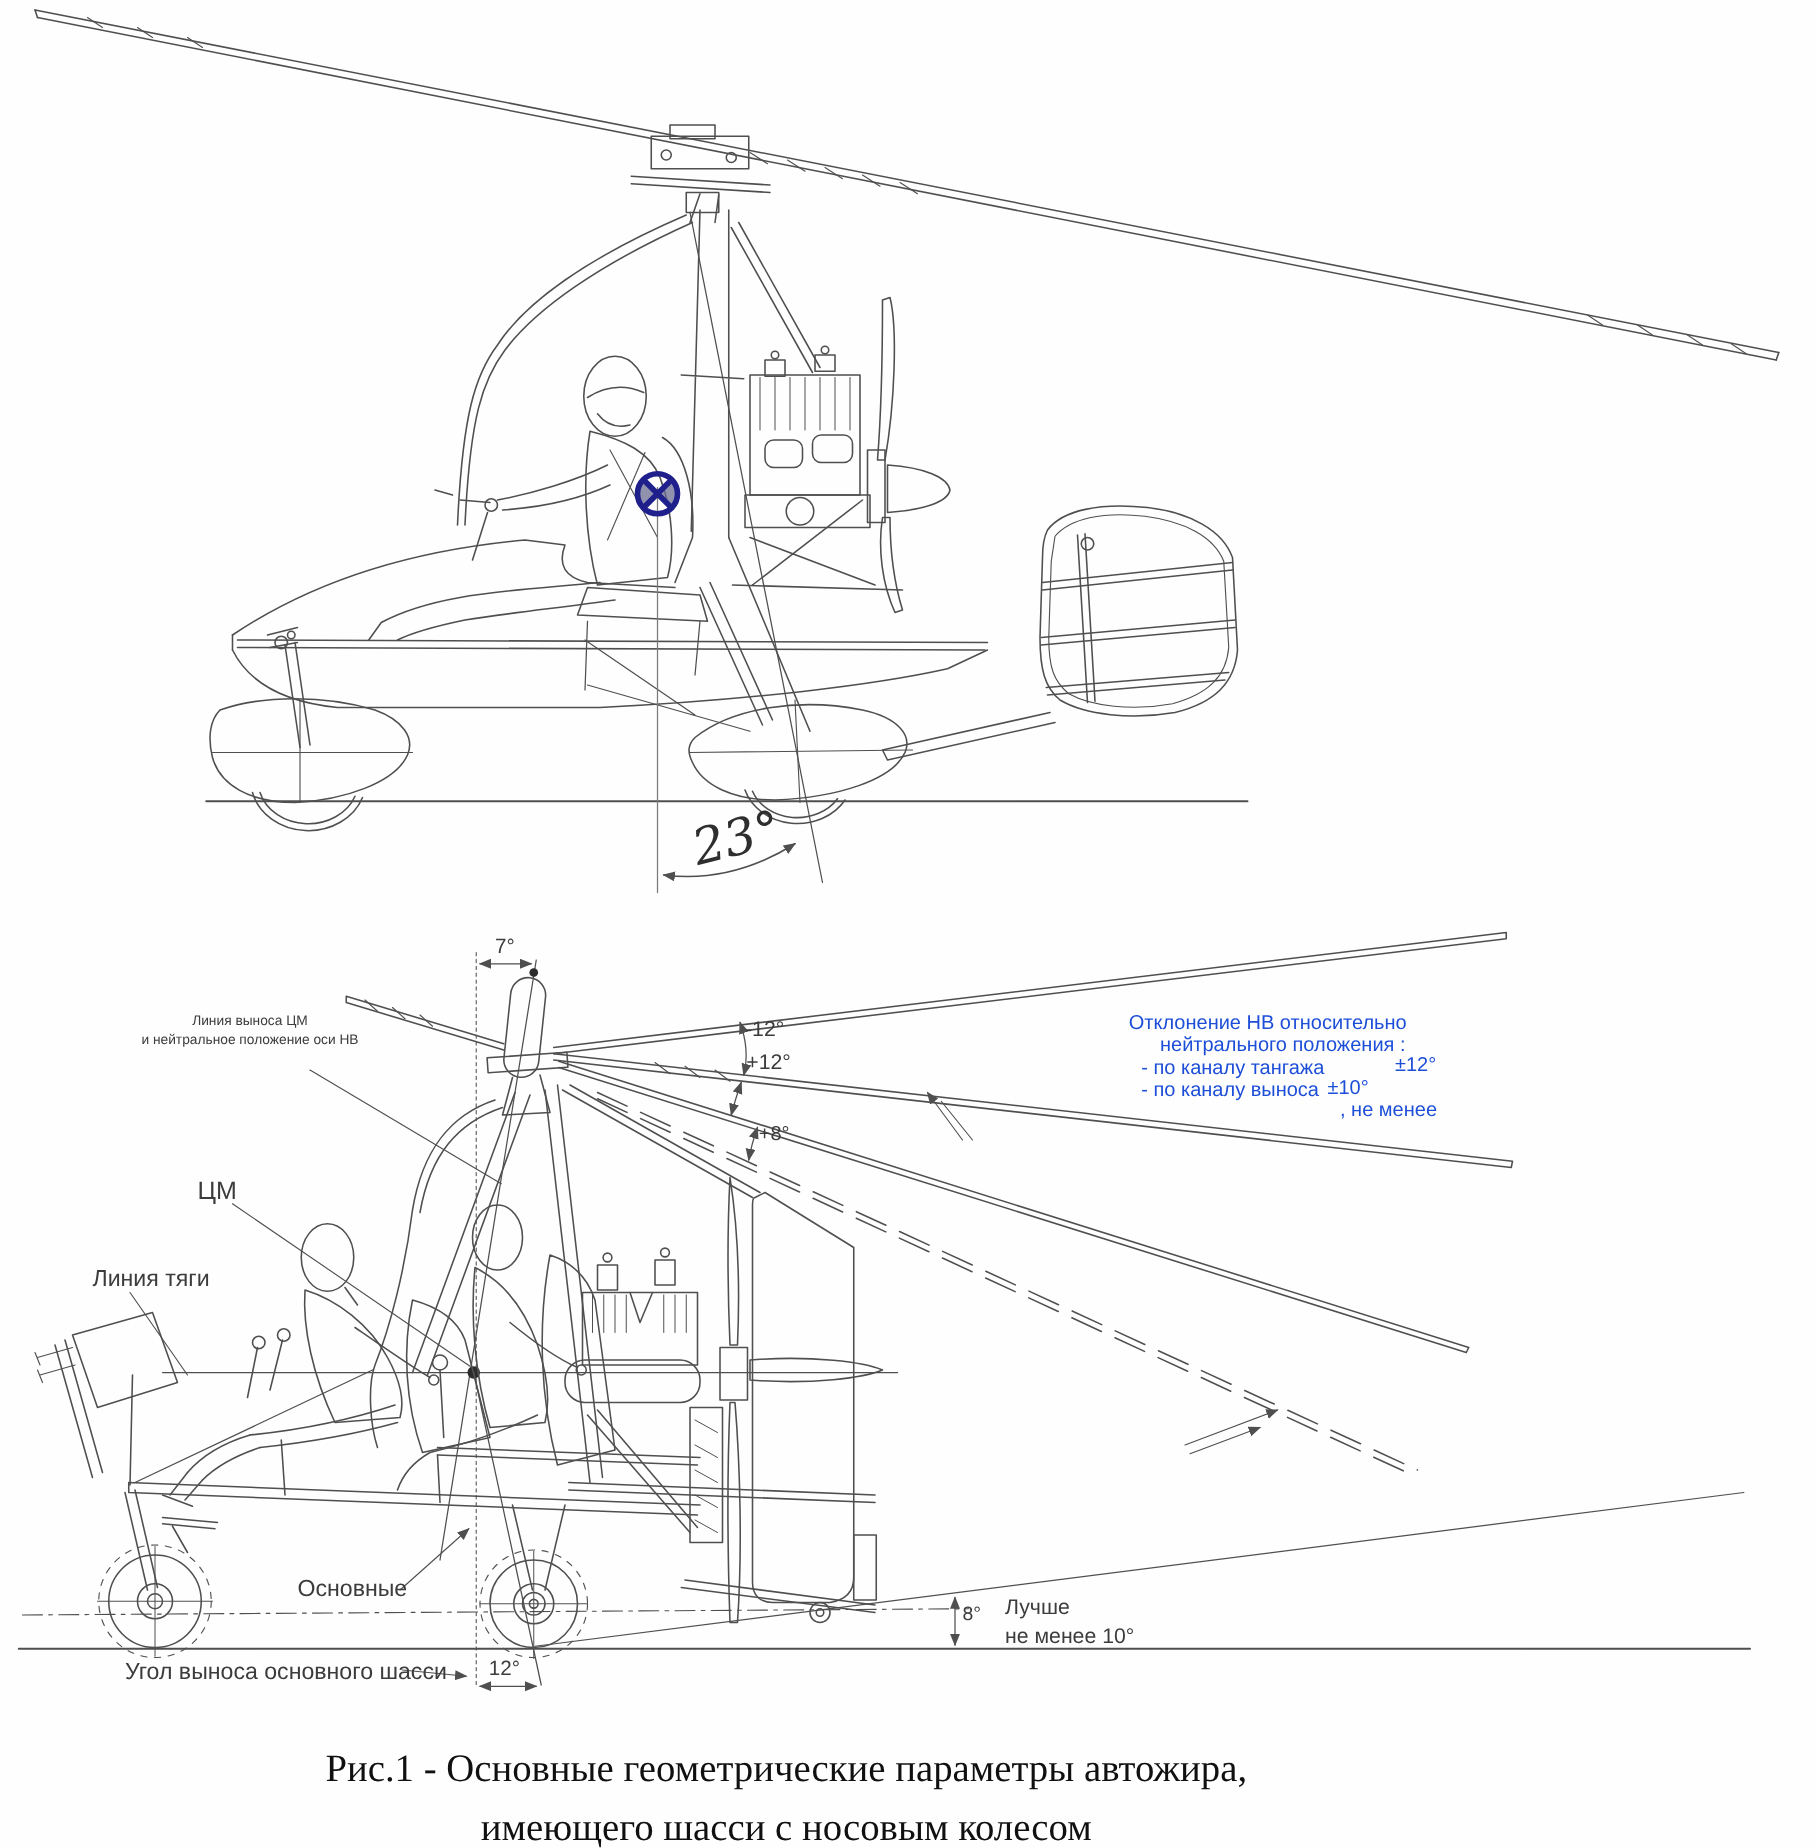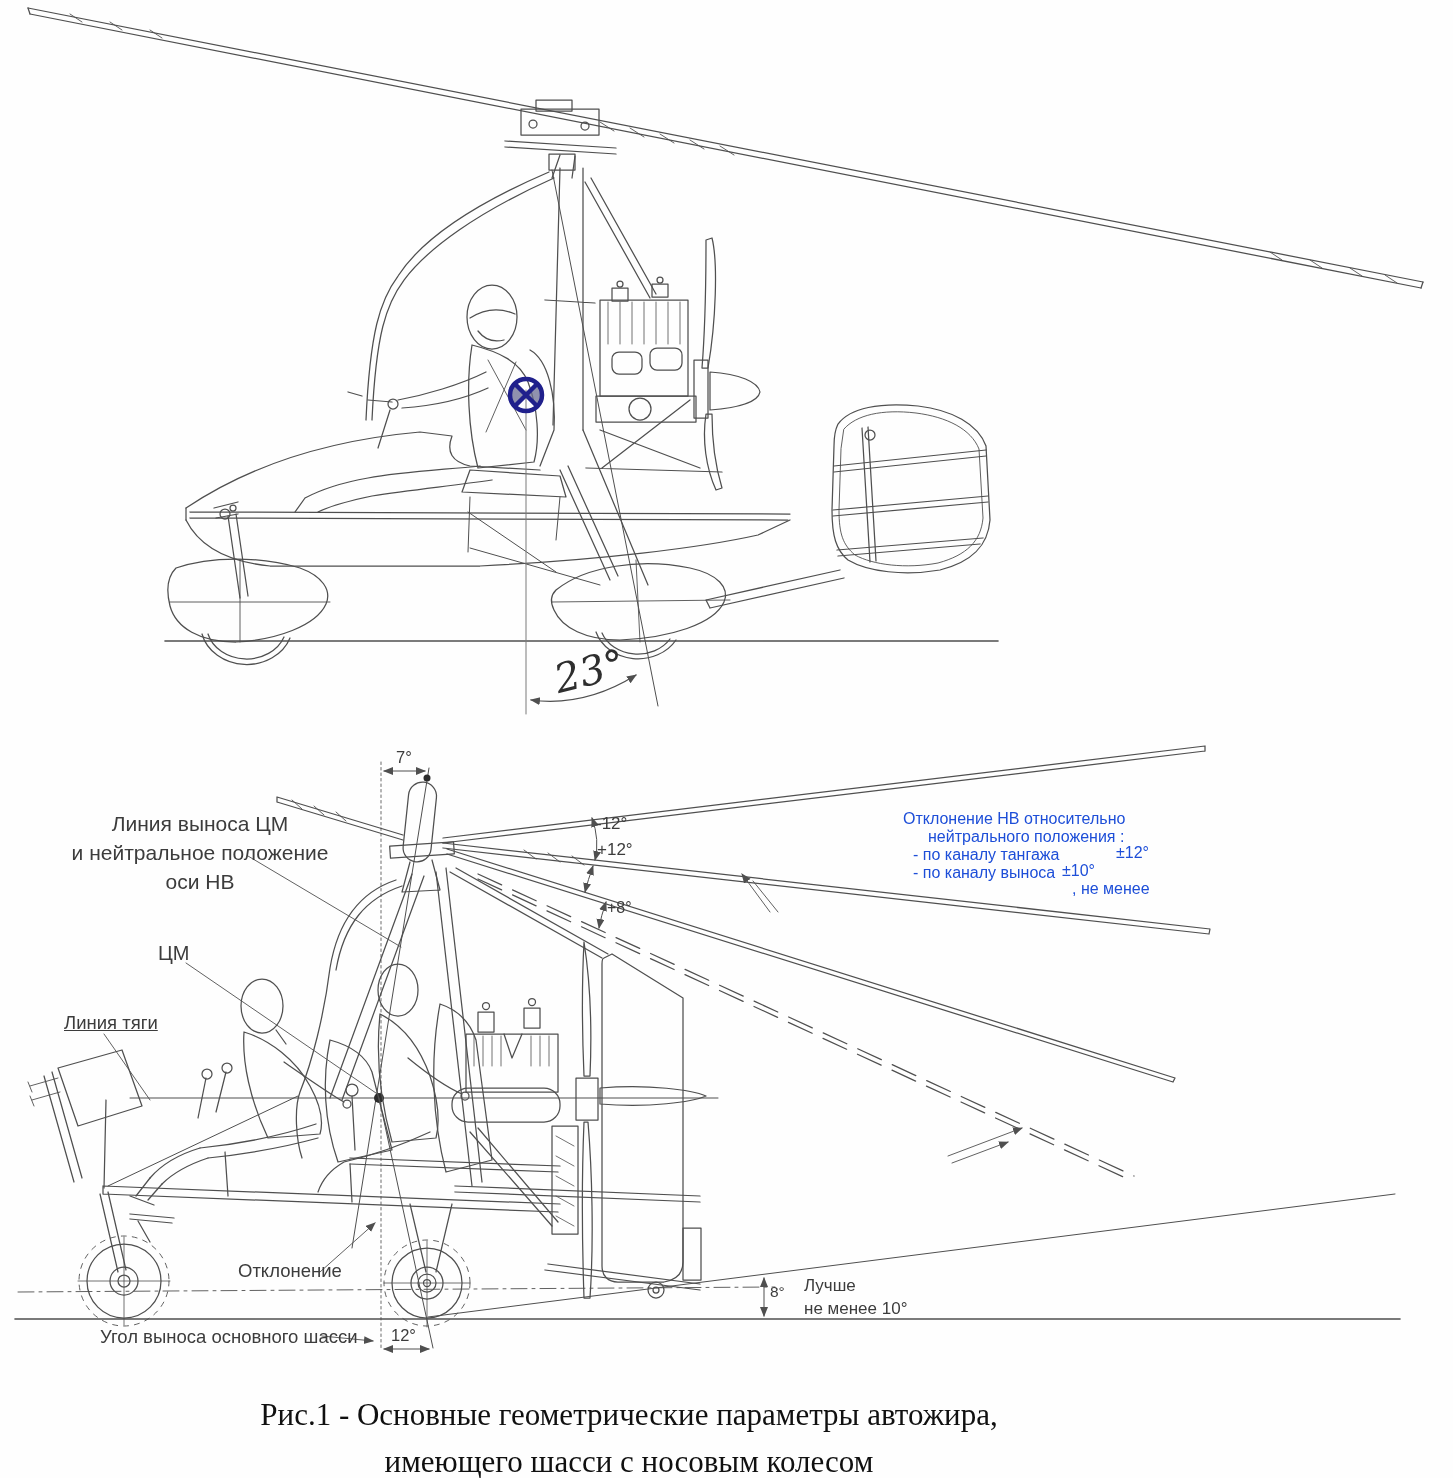--- a/index.html
+++ b/index.html
@@ -261,28 +261,28 @@
       <circle cx="427" cy="1283" r="35"></circle>
       <circle cx="427" cy="1283" r="43" stroke-dasharray="5,6" stroke-width="0.9"></circle>
       <circle cx="427" cy="1283" r="16"></circle>
           <circle cx="427" cy="1283" r="9"></circle>
           <circle cx="427" cy="1283" r="3.5"></circle>
       <path d="M384,1283 L470,1283 M427,1241 L427,1327" stroke-width="0.8"></path>
     </g>
   </g>
 </svg>
 
-  <div class="lbl ctr" style="left:62px;top:810px;width:276px;font-size:21px;">Линия выноса ЦМ
+  <div class="lbl ctr" style="left:62px;top:810px;width:276px;font-size:11px;">Линия выноса ЦМ
 и нейтральное положение оси НВ</div>
 
   <div class="lbl" style="left:158px;top:940px;font-size:20px;">ЦМ</div>
 
-  <div class="lbl" style="left:64px;top:1010px;font-size:18.5px;text-decoration:underline;">Линия тяги</div>
-
-  <div class="lbl" style="left:238px;top:1258px;font-size:18.5px;">Отклонение</div>
+  <div class="lbl" style="left:74px;top:1010px;font-size:18.5px;">Линия тяги</div>
+
+  <div class="lbl" style="left:238px;top:1258px;font-size:18.5px;">Основные</div>
 
   <div class="lbl" style="left:100px;top:1324px;font-size:18.5px;">Угол выноса основного шасси</div>
 
 
 
   <div class="lbl" style="left:804px;top:1274px;">Лучше
 не менее 10°</div>
 
   <div>
     <div class="note-line" style="left:903px;top:810px;">Отклонение НВ относительно</div>

